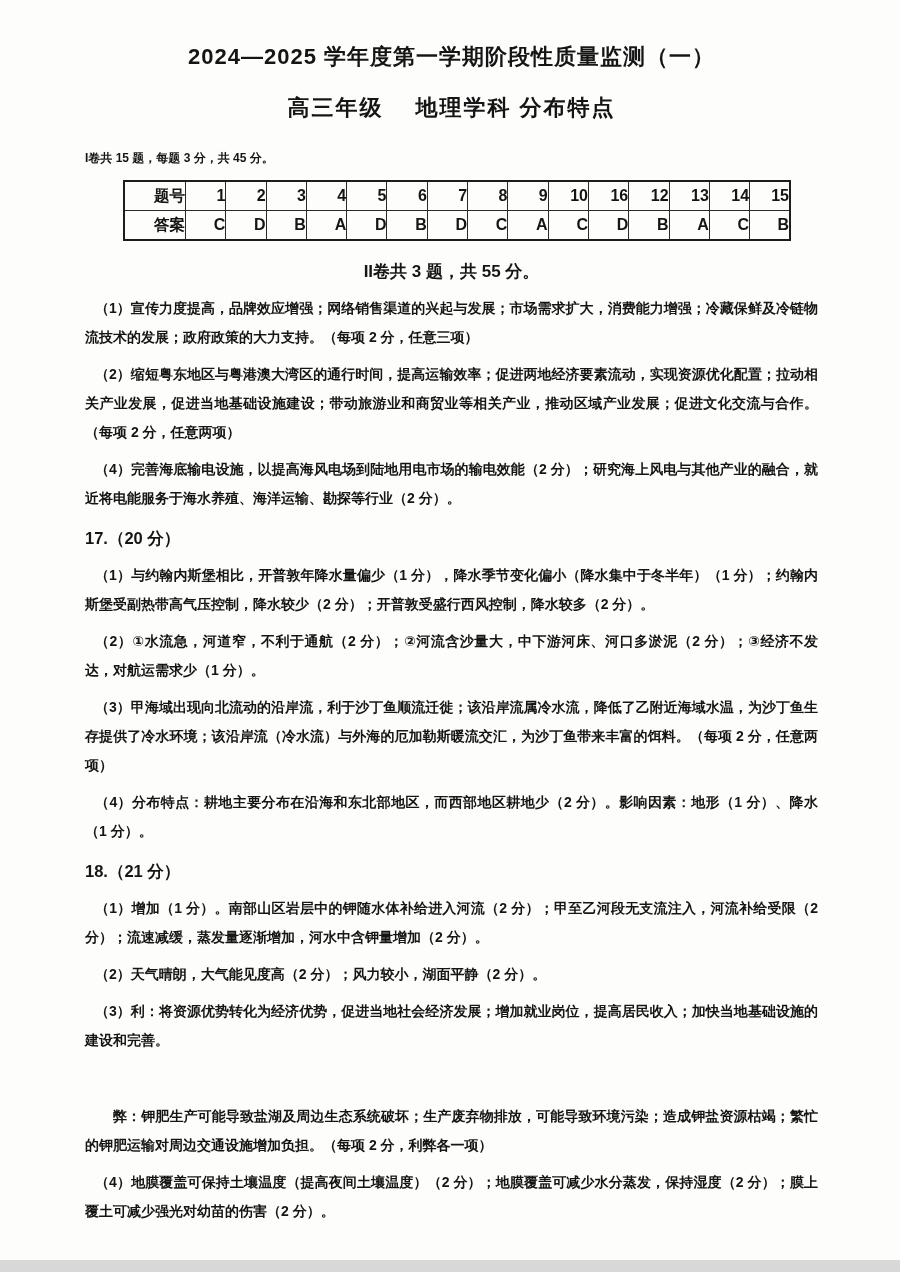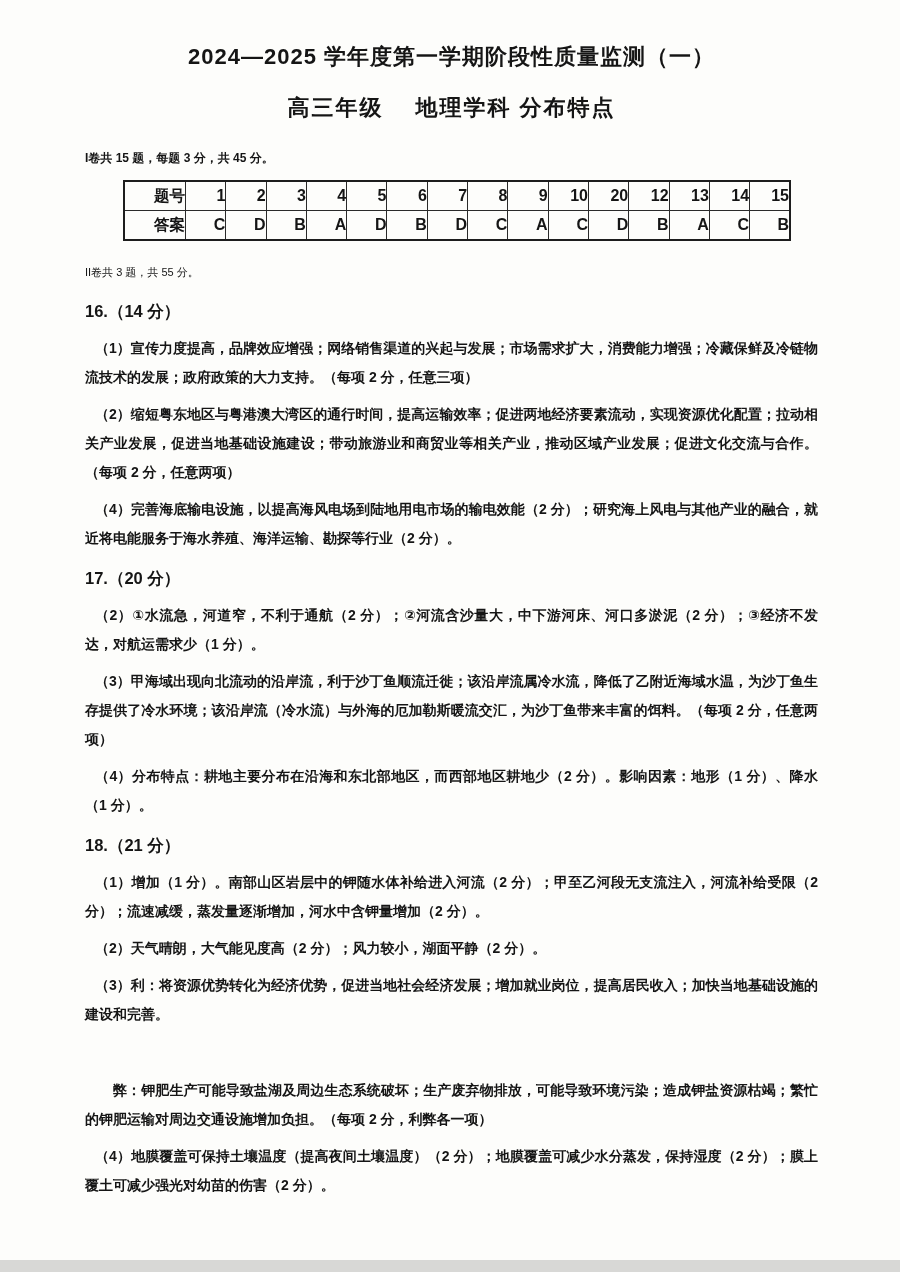--- a/index.html
+++ b/index.html
@@ -57,24 +57,25 @@
     overflow: hidden;
   }
   table.answer-table td.label-cell {
     width: 60px;
     font-size: 15.5px;
   }
   table.answer-table {
     border: 2.5px solid #1d1d1d;
   }
   .section2-heading {
-    font-size: 11px;
-    font-weight: normal;
+    font-size: 17px;
+    font-weight: bold;
     line-height: 28px;
     margin-top: 17px;
+    text-align: center;
   }
   .q-heading {
     font-size: 16.5px;
     font-weight: bold;
     line-height: 29px;
     margin: 11px 0 0 0;
   }
   p.answer {
     font-size: 14px;
     font-weight: bold;
@@ -105,21 +106,21 @@
       <td>1</td>
           <td>2</td>
           <td>3</td>
           <td>4</td>
           <td>5</td>
           <td>6</td>
           <td>7</td>
           <td>8</td>
           <td>9</td>
           <td>10</td>
-          <td>20</td>
+          <td>16</td>
           <td>12</td>
           <td>13</td>
           <td>14</td>
           <td>15</td>
         </tr>
       <tr>
         <td class="label-cell">答案</td>
       <td>C</td>
           <td>D</td>
           <td>B</td>
@@ -135,25 +136,25 @@
           <td>A</td>
           <td>C</td>
           <td>B</td>
         </tr>
     </tbody>
   </table>
 
   <div class="section2-heading">II卷共 3 题，共 55 分。</div>
 
   <div>
-      <div class="q-heading">16.（14 分）</div>
       <p class="answer">（1）宣传力度提高，品牌效应增强；网络销售渠道的兴起与发展；市场需求扩大，消费能力增强；冷藏保鲜及冷链物流技术的发展；政府政策的大力支持。（每项 2 分，任意三项）</p>
       <p class="answer">（2）缩短粤东地区与粤港澳大湾区的通行时间，提高运输效率；促进两地经济要素流动，实现资源优化配置；拉动相关产业发展，促进当地基础设施建设；带动旅游业和商贸业等相关产业，推动区域产业发展；促进文化交流与合作。（每项 2 分，任意两项）</p>
       <p class="answer">（4）完善海底输电设施，以提高海风电场到陆地用电市场的输电效能（2 分）；研究海上风电与其他产业的融合，就近将电能服务于海水养殖、海洋运输、勘探等行业（2 分）。</p>
       <div class="q-heading">17.（20 分）</div>
+      <p class="answer">（1）与约翰内斯堡相比，开普敦年降水量偏少（1 分），降水季节变化偏小（降水集中于冬半年）（1 分）；约翰内斯堡受副热带高气压控制，降水较少（2 分）；开普敦受盛行西风控制，降水较多（2 分）。</p>
       <p class="answer">（2）①水流急，河道窄，不利于通航（2 分）；②河流含沙量大，中下游河床、河口多淤泥（2 分）；③经济不发达，对航运需求少（1 分）。</p>
       <p class="answer">（3）甲海域出现向北流动的沿岸流，利于沙丁鱼顺流迁徙；该沿岸流属冷水流，降低了乙附近海域水温，为沙丁鱼生存提供了冷水环境；该沿岸流（冷水流）与外海的厄加勒斯暖流交汇，为沙丁鱼带来丰富的饵料。（每项 2 分，任意两项）</p>
       <p class="answer">（4）分布特点：耕地主要分布在沿海和东北部地区，而西部地区耕地少（2 分）。影响因素：地形（1 分）、降水（1 分）。</p>
       <div class="q-heading">18.（21 分）</div>
       <p class="answer">（1）增加（1 分）。南部山区岩层中的钾随水体补给进入河流（2 分）；甲至乙河段无支流注入，河流补给受限（2 分）；流速减缓，蒸发量逐渐增加，河水中含钾量增加（2 分）。</p>
       <p class="answer">（2）天气晴朗，大气能见度高（2 分）；风力较小，湖面平静（2 分）。</p>
       <p class="answer">（3）利：将资源优势转化为经济优势，促进当地社会经济发展；增加就业岗位，提高居民收入；加快当地基础设施的建设和完善。</p>
       <p class="answer indent2">弊：钾肥生产可能导致盐湖及周边生态系统破坏；生产废弃物排放，可能导致环境污染；造成钾盐资源枯竭；繁忙的钾肥运输对周边交通设施增加负担。（每项 2 分，利弊各一项）</p>
       <p class="answer">（4）地膜覆盖可保持土壤温度（提高夜间土壤温度）（2 分）；地膜覆盖可减少水分蒸发，保持湿度（2 分）；膜上覆土可减少强光对幼苗的伤害（2 分）。</p>
     </div>

